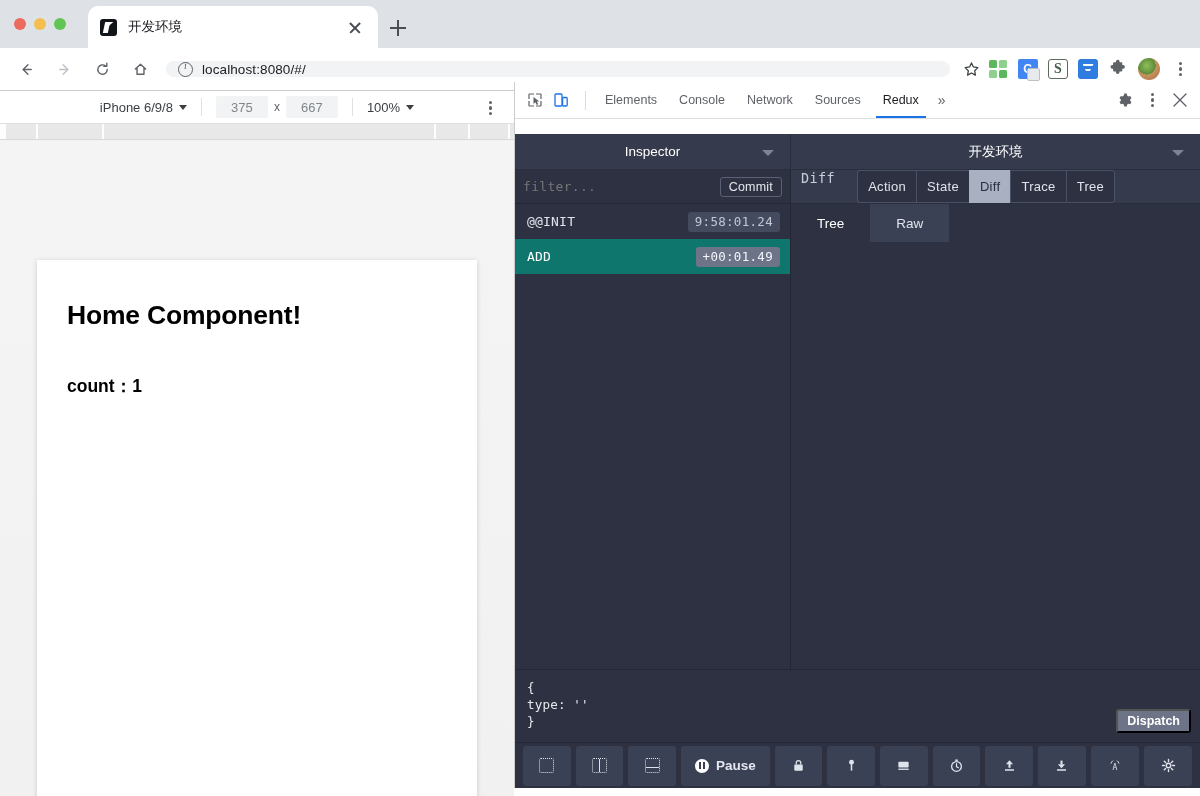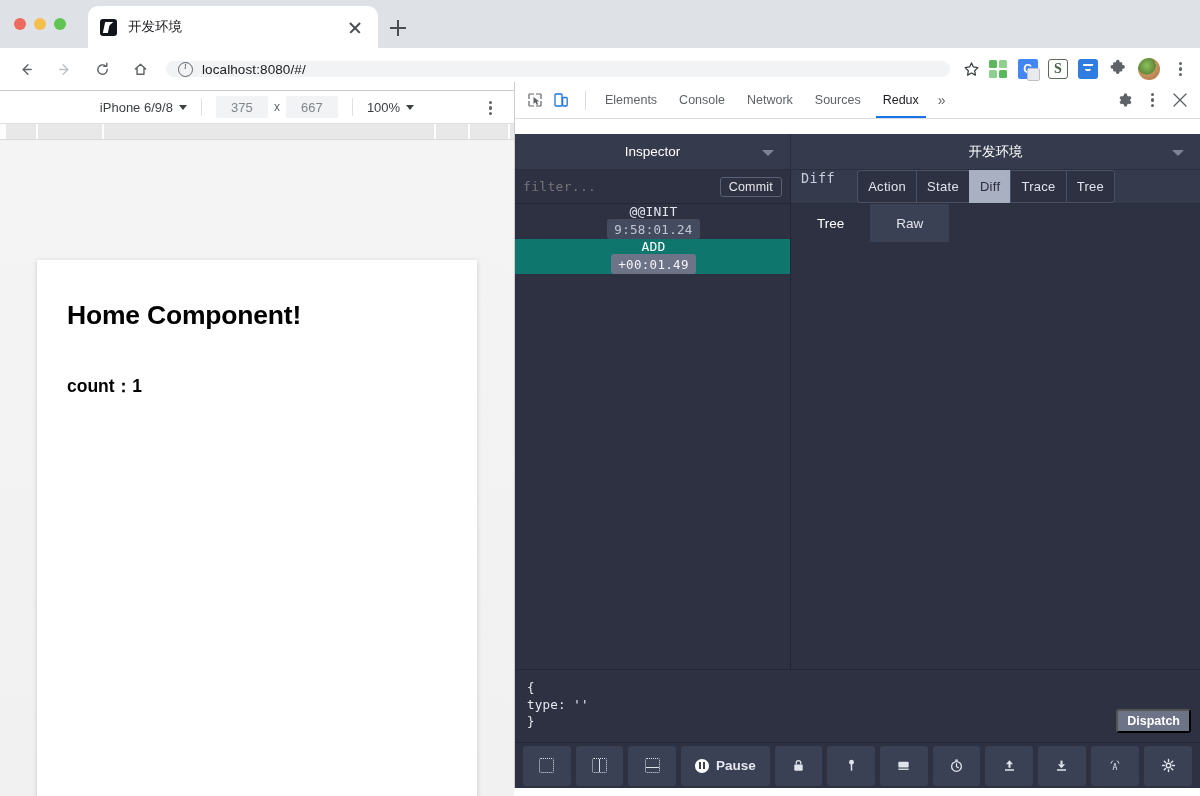--- a/index.html
+++ b/index.html
@@ -269,21 +269,21 @@
   .filter-input {
     flex: 1 1 auto; font-size: 13px; color: #767c8d; letter-spacing: .3px;
   }
   .commit-btn {
     background: #2d3142; border: 1px solid #5a6176; border-radius: 3px;
     color: #e6e8ee; font-size: 12.5px; padding: 2px 8px; letter-spacing: .2px;
   }
   .actions-list { flex: 1 1 auto; overflow: hidden; }
   .action-row {
     height: 35px; display: flex; align-items: center; justify-content: space-between;
-    padding: 0 10px 0 12px; font-size: 13px; letter-spacing: .2px; flex-direction: column;
+    padding: 0 10px 0 12px; font-size: 13px; letter-spacing: .2px;
   }
   .action-row.init { background: #2d3142; color: #e1e4ec; }
   .action-row.sel  { background: #0f766e; color: #ffffff; }
   .time-pill {
     font-size: 12.5px; border-radius: 3px; padding: 2.5px 7px; letter-spacing:.3px;
   }
   .action-row.init .time-pill { background: #454b5f; color: #c2c7d6; }
   .action-row.sel  .time-pill { background: #6d7488; color: #f2f4f8; }
 
   .rdx-right { flex: 1 1 auto; display: flex; flex-direction: column; min-height: 0; }

